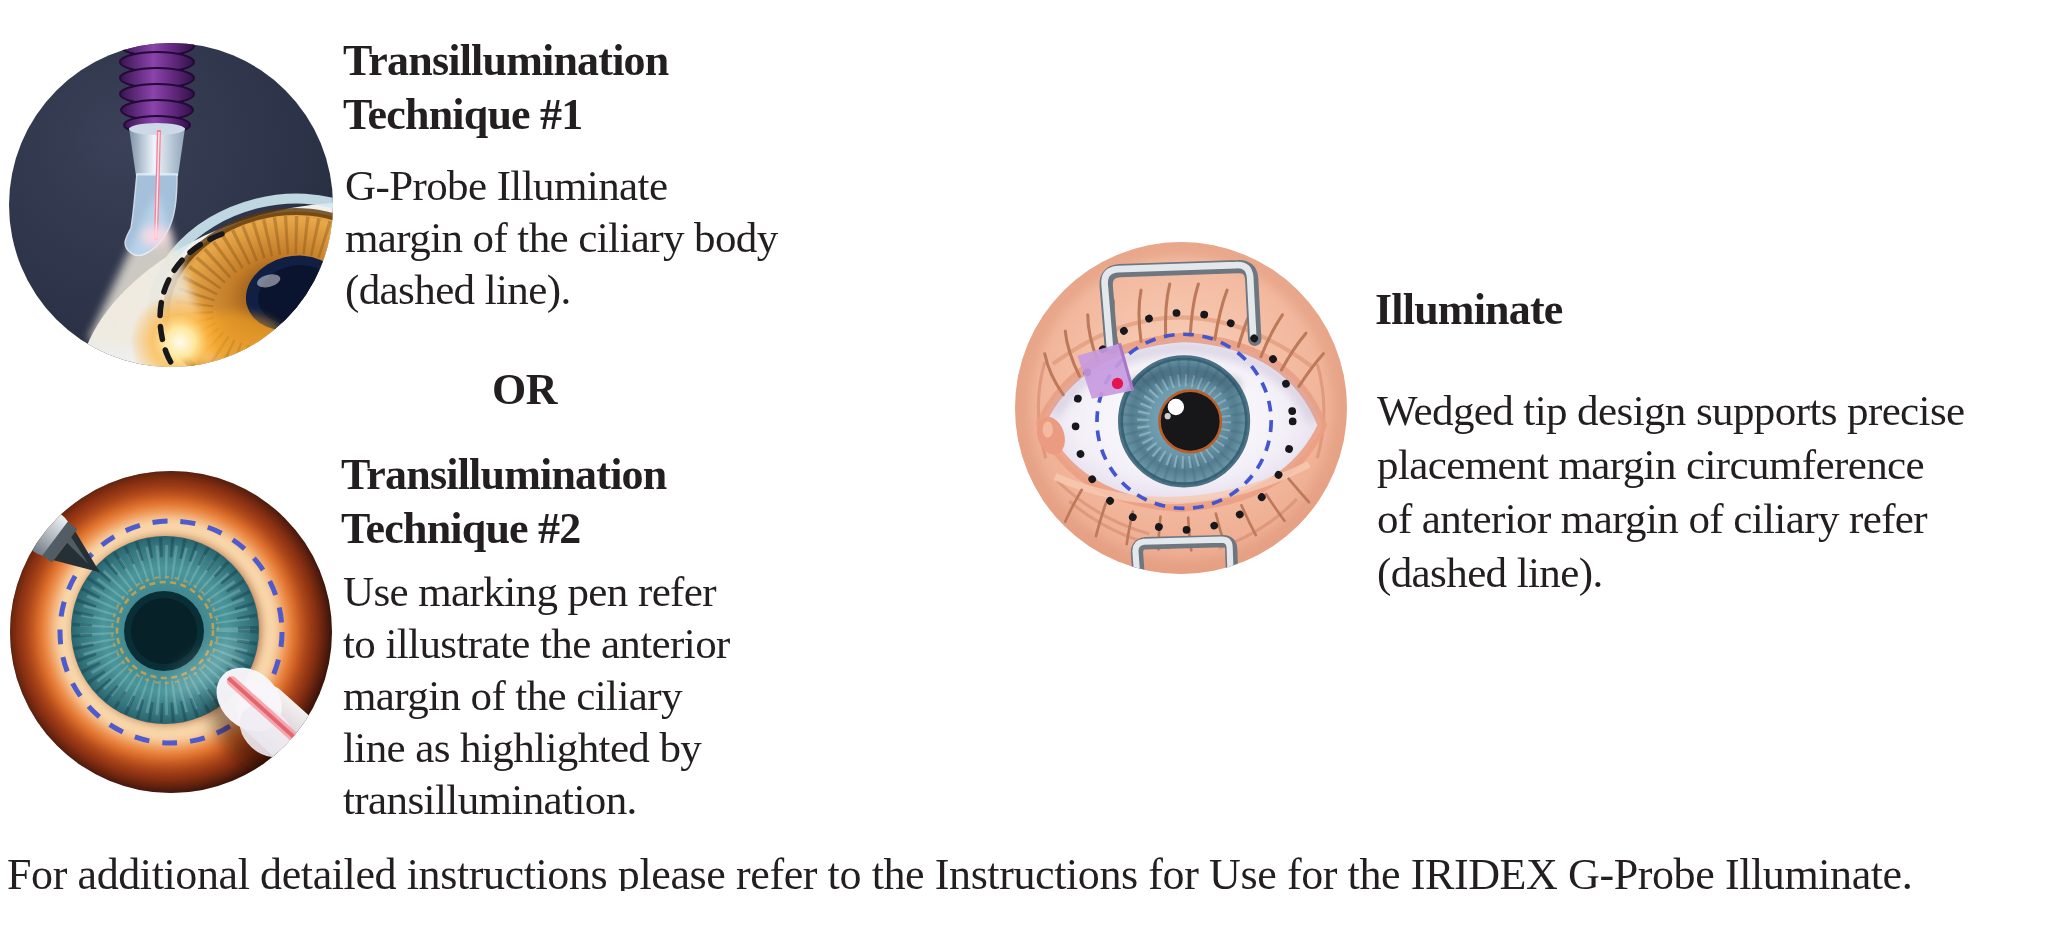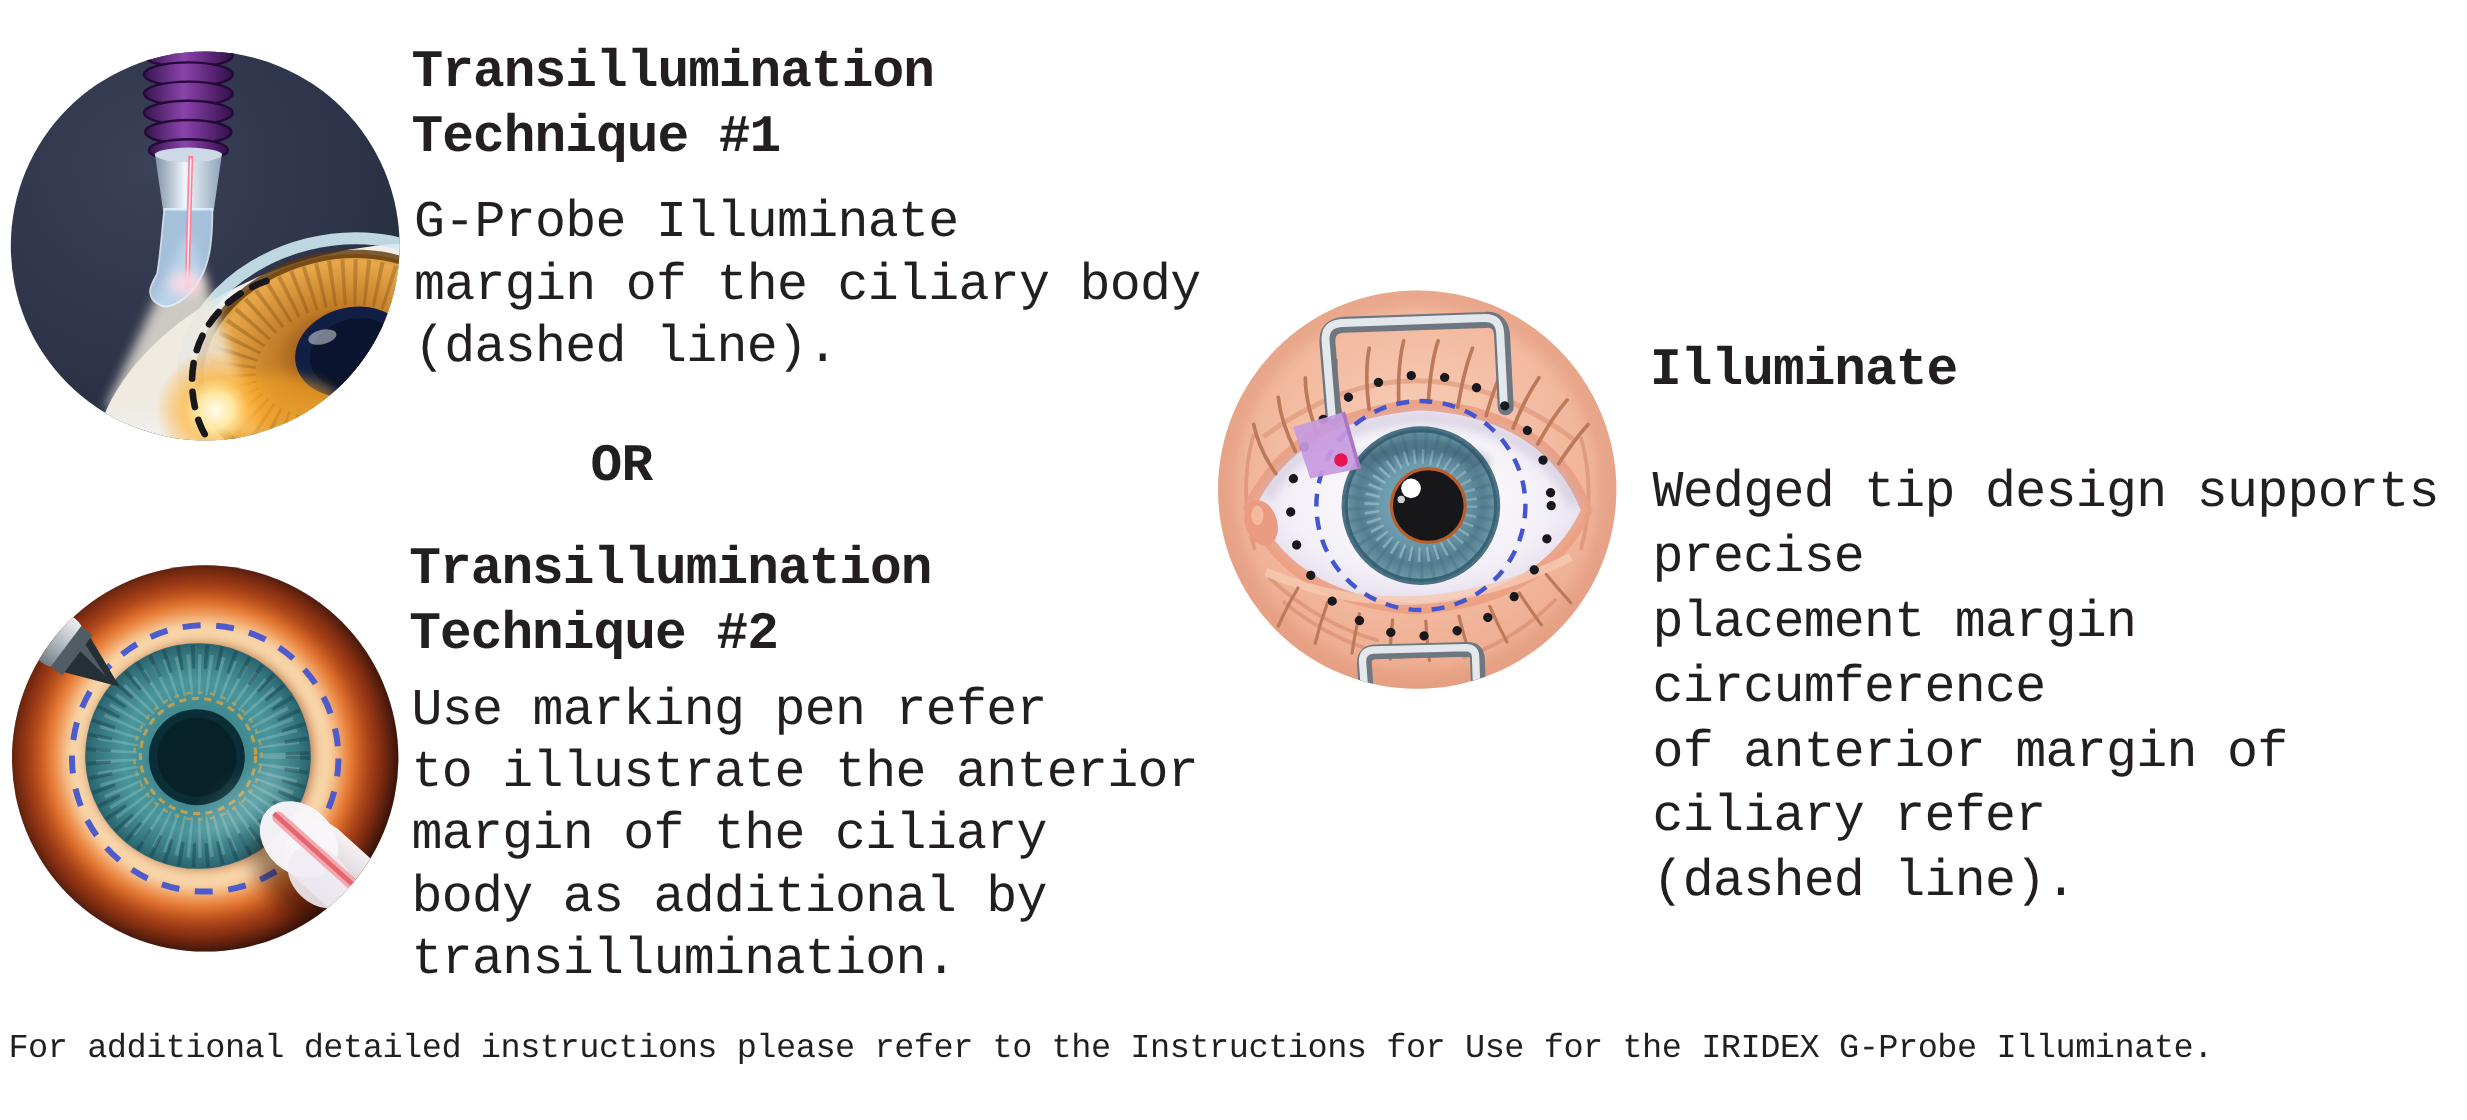--- a/index.html
+++ b/index.html
@@ -1,38 +1,38 @@
 <!DOCTYPE html>
 <html style="--page-bg: #ffffff; --text-color: #231f20; --dashed-blue: #4355d0; --dot-black: #17171c; --wedge-purple: #c79ae0; --red-dot: #e5134e; --laser-pink: #ff7d95; --navy-bg: #2b3147; --glow-orange: #ef7a2e; --iris-teal: #3f8a93; --iris-amber: #b26f24; --iris-blue: #6e9cae; --skin-peach: #f3bba1;"><head>
 <meta charset="utf-8">
 <style>
   html,body{margin:0;padding:0;background:#fff;}
   .canvas{
     position:relative;width:2056px;height:891px;overflow:hidden;
     background:var(--page-bg,#ffffff);
     color:var(--text-color,#231f20);
-    font-family:Liberation Mono, monospace;
+    font-family:Liberation Serif, serif;
   }
   figure{margin:0;position:absolute;padding:0;}
   figure svg{display:block;width:100%;height:100%;}
   #fig1{left:8px;top:42px;width:326px;height:326px;}
   #fig2{left:9px;top:470px;width:324px;height:324px;}
   #fig3{left:1014px;top:241px;width:334px;height:334px;}
   .tblock{position:absolute;}
   .h-line{font-size:44px;line-height:54px;font-weight:700;letter-spacing:-0.8px;}
   .b-line{font-size:43px;line-height:52px;font-weight:400;letter-spacing:-0.6px;}
   #t1h{left:343px;top:34px;}
   #t1b{left:345px;top:160px;}
   #or{position:absolute;left:446px;top:364px;font-size:44px;font-weight:700;letter-spacing:-0.5px;margin-left:46px;}
   #t2h{left:341px;top:448px;}
   #t2b{left:343px;top:566px;}
   #apph{position:absolute;left:1375px;top:284px;font-size:44px;font-weight:700;letter-spacing:-0.8px;}
   #appb{left:1377px;top:340px;margin-top:44px;}
   #appb .b-line{line-height:54px;}
-  #footer{position:absolute;left:7px;top:854px;font-size:28px;line-height:42px;letter-spacing:-0.4px;white-space:nowrap;}
+  #footer{position:absolute;left:7px;top:854px;font-size:44px;line-height:42px;letter-spacing:-0.4px;white-space:nowrap;}
 </style>
 </head>
 <body>
 
 <div class="canvas">
 
   <figure id="fig1">
     <svg viewBox="0 0 326 326">
       <defs>
         <clipPath id="c1clip">
@@ -123,21 +123,21 @@
   <div id="or">OR</div>
 
   <div class="tblock" id="t2h">
     <div class="h-line">Transillumination</div>
     <div class="h-line">Technique #2</div>
   </div>
   <div class="tblock" id="t2b">
     <div class="b-line">Use marking pen refer</div>
     <div class="b-line">to illustrate the anterior</div>
     <div class="b-line">margin of the ciliary</div>
-    <div class="b-line">body as additional by</div>
+    <div class="b-line">line as highlighted by</div>
     <div class="b-line">transillumination.</div>
   </div>
 
   <figure id="fig2">
     <svg viewBox="0 0 324 324">
       <defs>
         <clipPath id="c2clip">
             <circle cx="162" cy="162" r="161"></circle>
           </clipPath>
         <radialGradient id="c2bg" cx="48%" cy="46%" r="70%">

